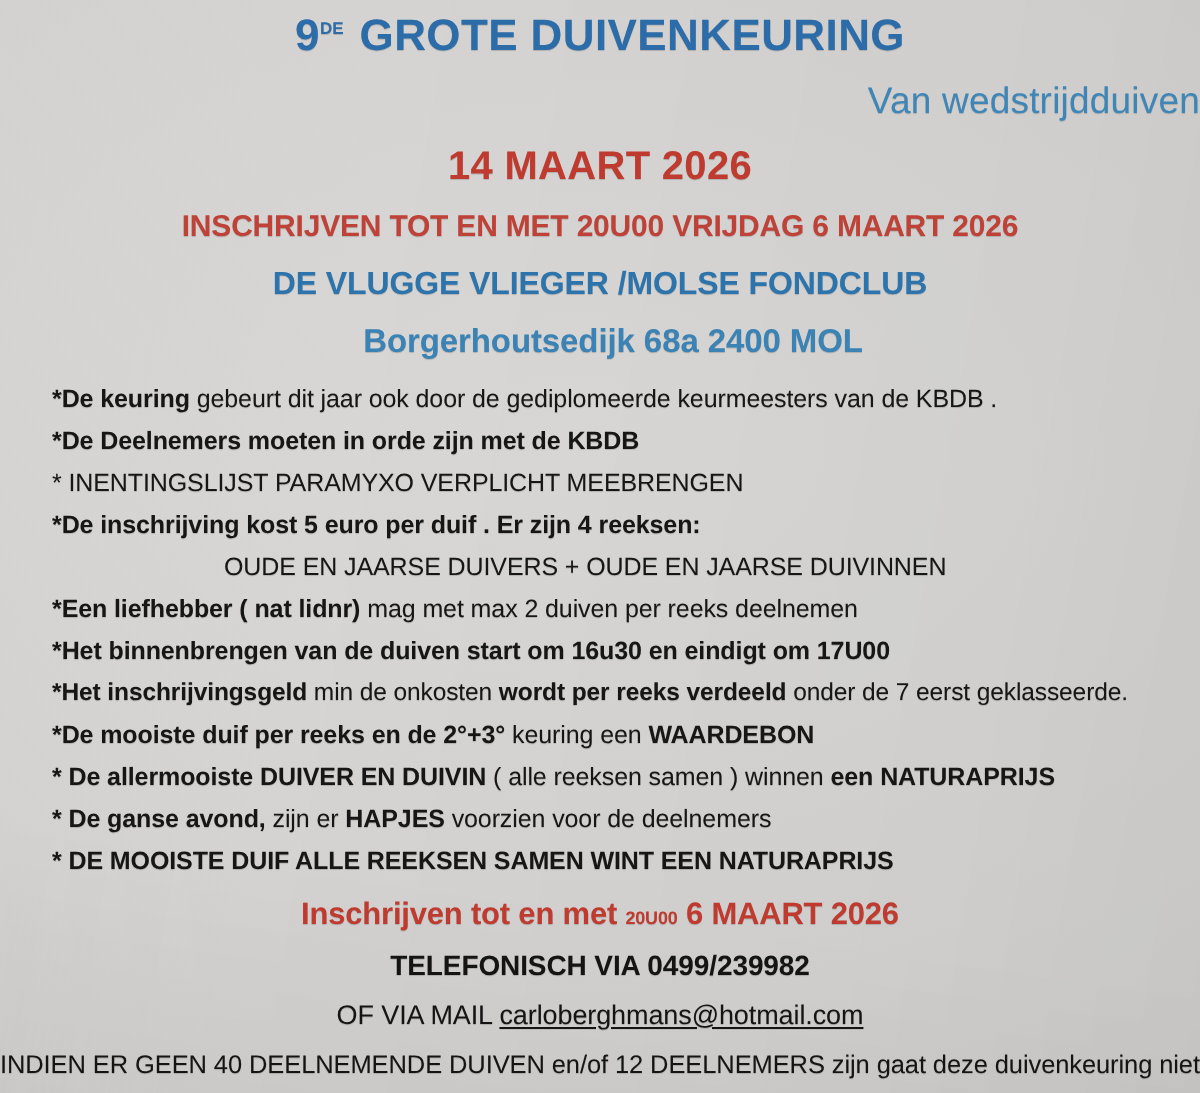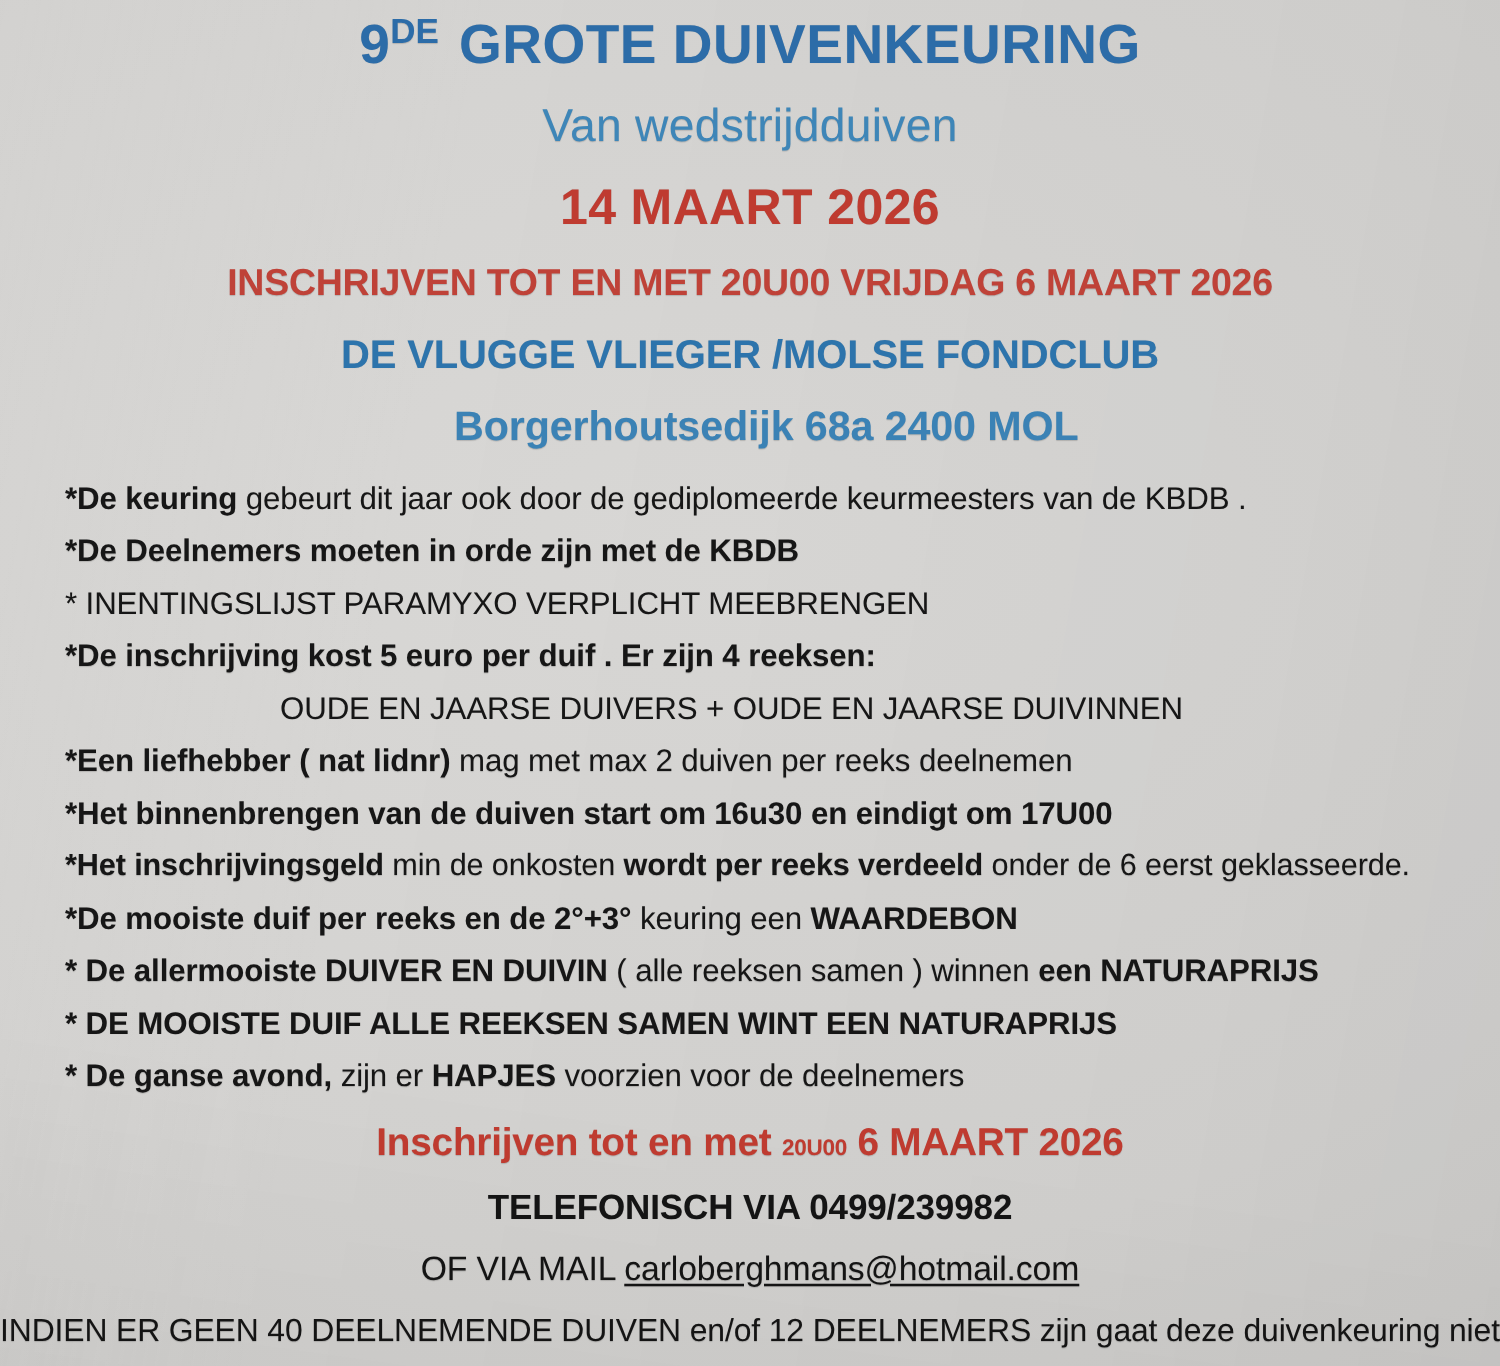--- a/index.html
+++ b/index.html
@@ -55,30 +55,30 @@
   .title {
     text-align: center;
     color: #2c6ca8;
     font-weight: 700;
     font-size: 44px;
     line-height: 1;
     padding-top: 14px;
     letter-spacing: 0.4px;
   }
   .title .sup {
-    font-size: 28px;
+    font-size: 17px;
     vertical-align: super;
     line-height: 0;
     font-weight: 700;
     letter-spacing: 0;
   }
   .title .gap { display: inline-block; width: 16px; }
 
   .subtitle {
-    text-align: center;
+    text-align: right;
     color: #3e86b8;
     font-weight: 400;
     font-size: 37px;
     line-height: 1;
     margin-top: 24px;
     letter-spacing: 0.2px;
   }
   .date {
     text-align: center;
     color: #bf3b30;
@@ -206,25 +206,25 @@
     <div class="bullets">
       <p class="ln bullet"><b>*De keuring</b><span class="r"> gebeurt dit jaar ook door de gediplomeerde keurmeesters van de KBDB .</span></p>
       <p class="ln bullet"><b>*De  Deelnemers moeten in orde zijn met de KBDB</b><span class="r"></span></p>
       <p class="ln bullet"><b></b><span class="r">*  INENTINGSLIJST PARAMYXO VERPLICHT MEEBRENGEN</span></p>
       <p class="ln bullet"><b>*De inschrijving kost 5 euro per duif . Er zijn 4 reeksen:</b><span class="r"></span></p>
 
       <p class="ln series-line">OUDE EN JAARSE DUIVERS + OUDE EN JAARSE DUIVINNEN</p>
 
       <p class="ln bullet"><b>*Een liefhebber ( nat lidnr)</b><span class="r"> mag met max 2 duiven per reeks deelnemen</span></p>
       <p class="ln bullet"><b>*Het binnenbrengen van de duiven start om 16u30 en eindigt om 17U00</b><span class="r"></span></p>
-      <p class="ln bullet small"><b>*Het inschrijvingsgeld</b><span class="r"> min de onkosten </span><b>wordt per reeks verdeeld</b><span class="r">  onder de 6 eerst geklasseerde.</span></p>
+      <p class="ln bullet small"><b>*Het inschrijvingsgeld</b><span class="r"> min de onkosten </span><b>wordt per reeks verdeeld</b><span class="r">  onder de 7 eerst geklasseerde.</span></p>
       <p class="ln bullet"><b>*De mooiste duif per reeks en de 2°+3°</b><span class="r"> keuring een </span><b>WAARDEBON</b><span class="r"></span></p>
       <p class="ln bullet"><b>* De allermooiste DUIVER EN DUIVIN</b><span class="r"> ( alle reeksen samen ) winnen </span><b>een  NATURAPRIJS</b><span class="r"></span></p>
+      <p class="ln bullet"><b>* De ganse avond,</b><span class="r"> zijn er </span><b>HAPJES</b><span class="r">  voorzien voor de deelnemers</span></p>
       <p class="ln bullet"><b>* DE MOOISTE DUIF ALLE REEKSEN SAMEN WINT EEN NATURAPRIJS</b><span class="r"></span></p>
-      <p class="ln bullet"><b>* De ganse avond,</b><span class="r"> zijn er </span><b>HAPJES</b><span class="r">  voorzien voor de deelnemers</span></p>
     </div>
 
     <p class="ln reg-red"><span>Inschrijven tot en met </span><span class="sm"> 20U00</span><span> 6 MAART  2026</span></p>
 
     <p class="ln phone">TELEFONISCH VIA 0499/239982</p>
 
     <p class="ln mail"><b>OF VIA MAIL </b><span class="addr">carloberghmans@hotmail.com</span></p>
 
     <p class="ln nogo">INDIEN ER GEEN 40 DEELNEMENDE DUIVEN  en/of 12 DEELNEMERS  zijn  gaat deze duivenkeuring niet door</p>
 

